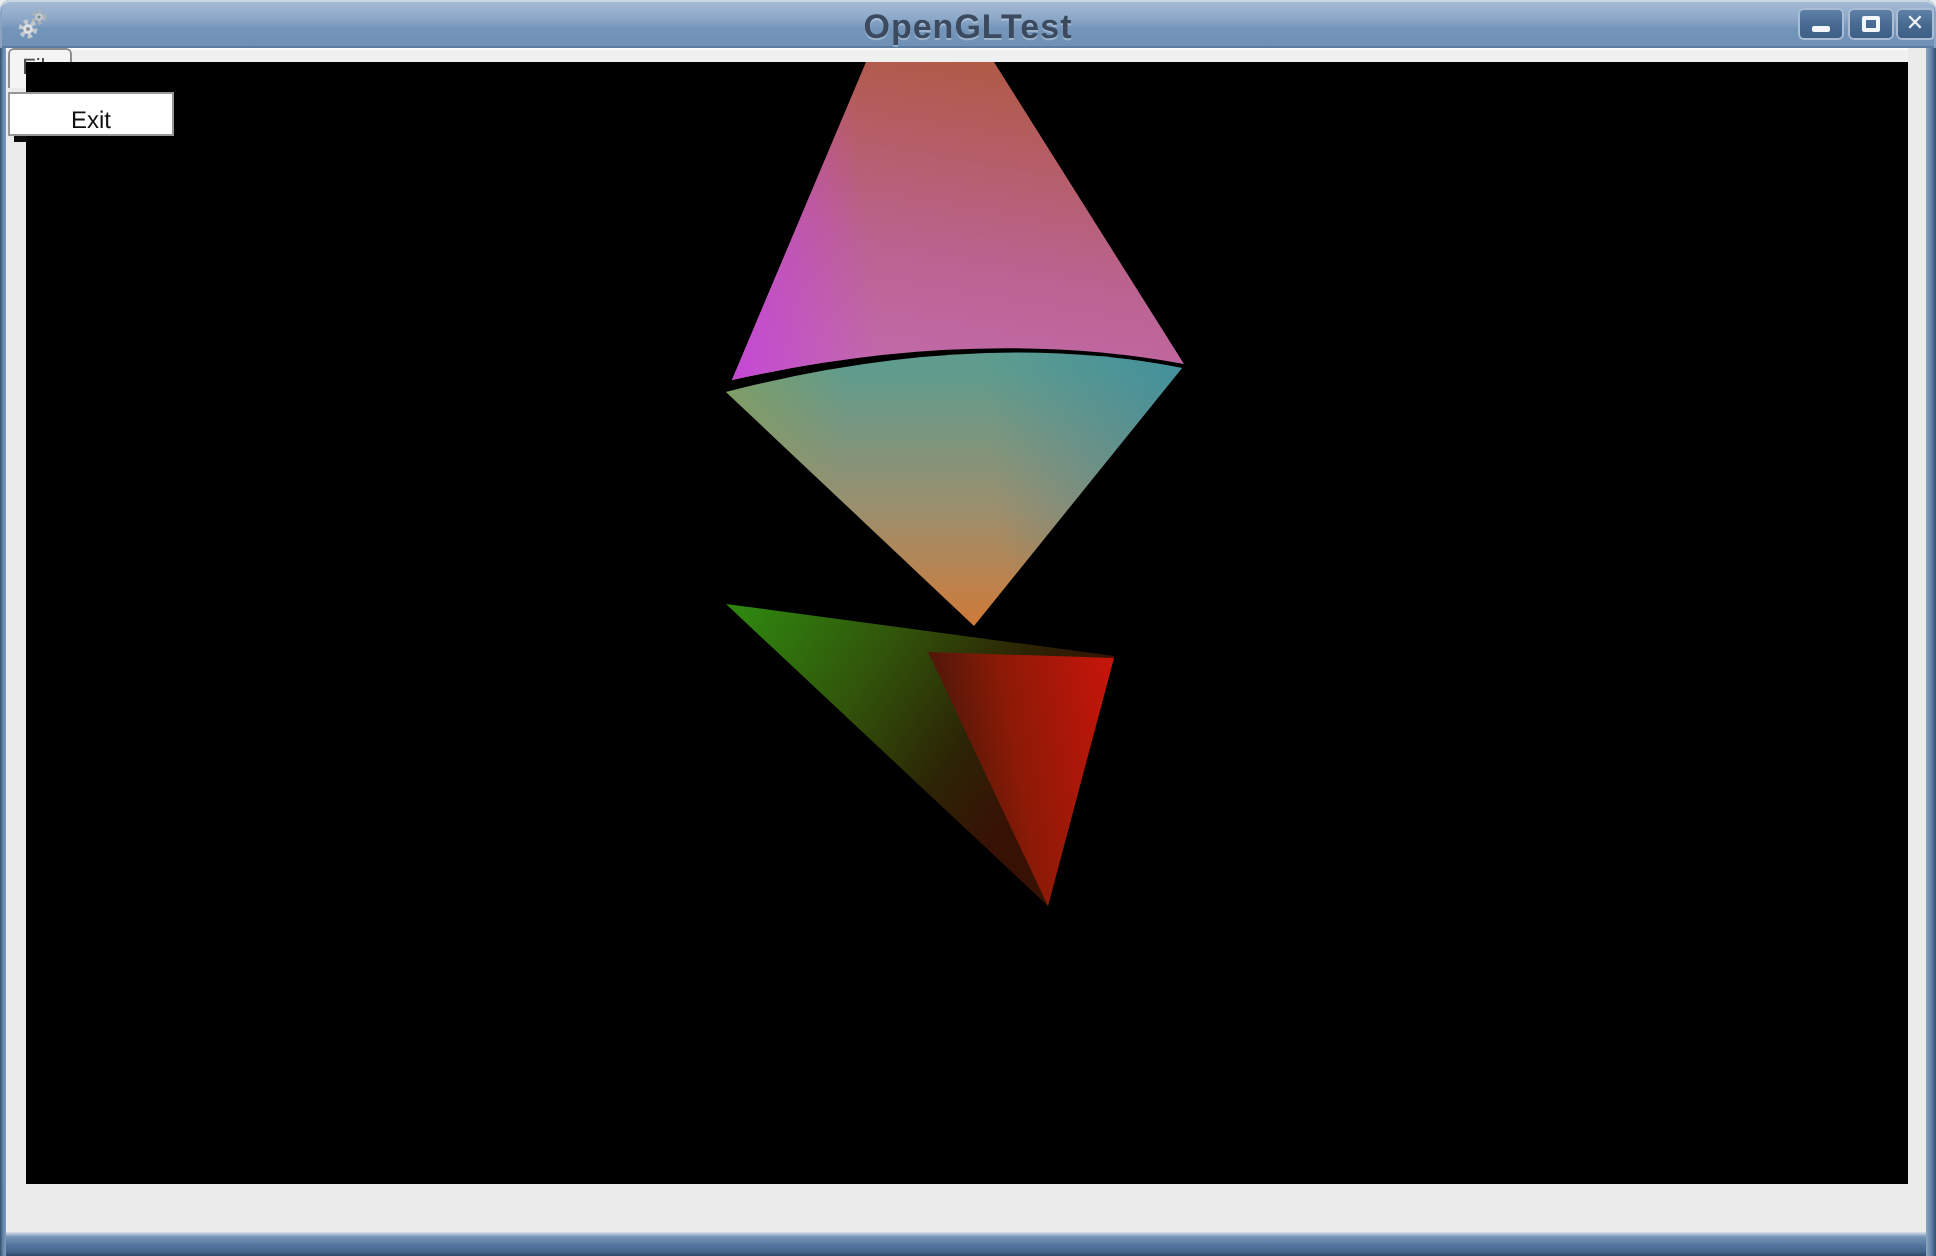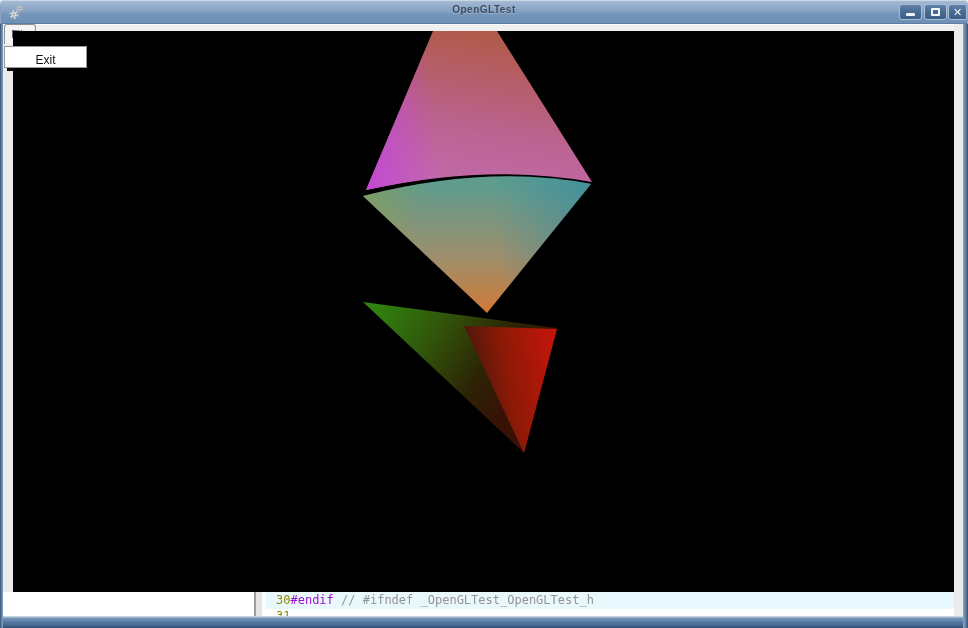--- a/index.html
+++ b/index.html
@@ -11,21 +11,21 @@
   }
   
   .titlebar{
     position:absolute;left:0;top:0;width:968px;height:24px;z-index:8;
     background:linear-gradient(180deg,#a7bcd6 0%,#8ba7c7 40%,#7495ba 60%,#6e90b5 100%);
     border-radius:5px 5px 0 0;
     box-shadow:inset 0 1px 0 #c9d7e7, inset 1px 0 0 #8ba3c2, inset -1px 0 0 #8ba3c2, inset 0 -1px 0 #5b7ca3;
   }
   .title-text{
     position:absolute;left:0;right:0;top:4px;text-align:center;
-    font-size:10px;font-weight:bold;color:#3b4a5e;
+    font-size:17px;font-weight:bold;color:#3b4a5e;
     text-shadow:0 1px 0 rgba(255,255,255,0.30);
     letter-spacing:0.5px;
   }
   .app-icon{position:absolute;left:7px;top:3px;width:18px;height:18px;}
   .winbtn{
     position:absolute;top:4px;height:16px;
     background:linear-gradient(180deg,#5f80a8 0%,#47688f 55%,#3e5f87 100%);
     border:1px solid #a9bdd4;border-radius:3px;
     display:flex;align-items:center;justify-content:center;
     cursor:default;
@@ -80,27 +80,20 @@
   }
   .ln{color:#8b8b00;padding-left:10px;}
   .tok-pp{color:#9b10d0;}
   .tok-comment{color:#949494;}
 </style>
 </head>
 <body>
 
 <div class="screen">
 
-  <div class="editor-strip">
-    <div class="ed-leftpane"></div>
-    <div class="ed-sep"></div>
-    <div class="ed-strip2"></div>
-    <div class="ed-code-line1"><span class="ln">30</span><span class="tok-pp">#endif</span><span class="tok-comment"> // #ifndef _OpenGLTest_OpenGLTest_h</span></div>
-    <div class="ed-code-line2"><span class="ln">31</span></div>
-  </div>
 
   <div class="menustrip"></div>
   <div class="side-gray-left"></div>
   <div class="side-gray-right"></div>
   <div class="menu-file">File</div>
 
   <div class="glview">
     <svg width="941" height="561" viewBox="13 31 941 561" preserveAspectRatio="none" xmlns="http://www.w3.org/2000/svg" style="display:block">
       <defs>
         <linearGradient id="gCone1" gradientUnits="userSpaceOnUse" x1="480" y1="31" x2="450" y2="205">

